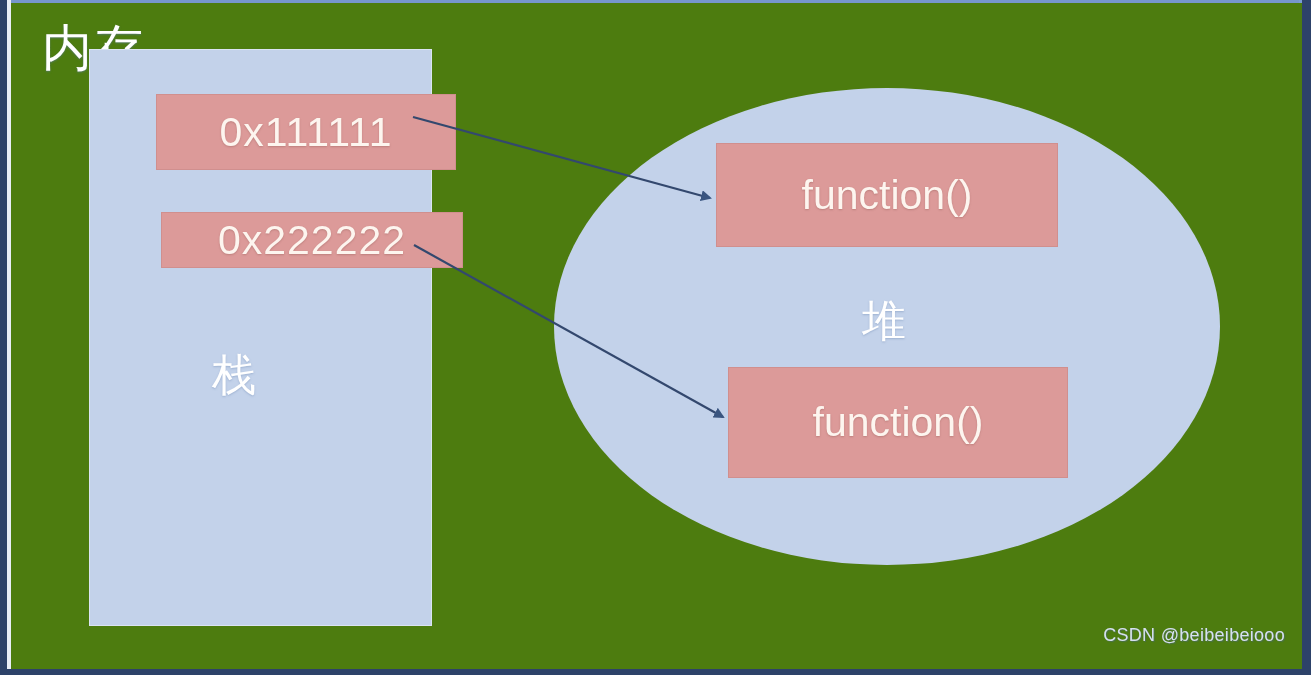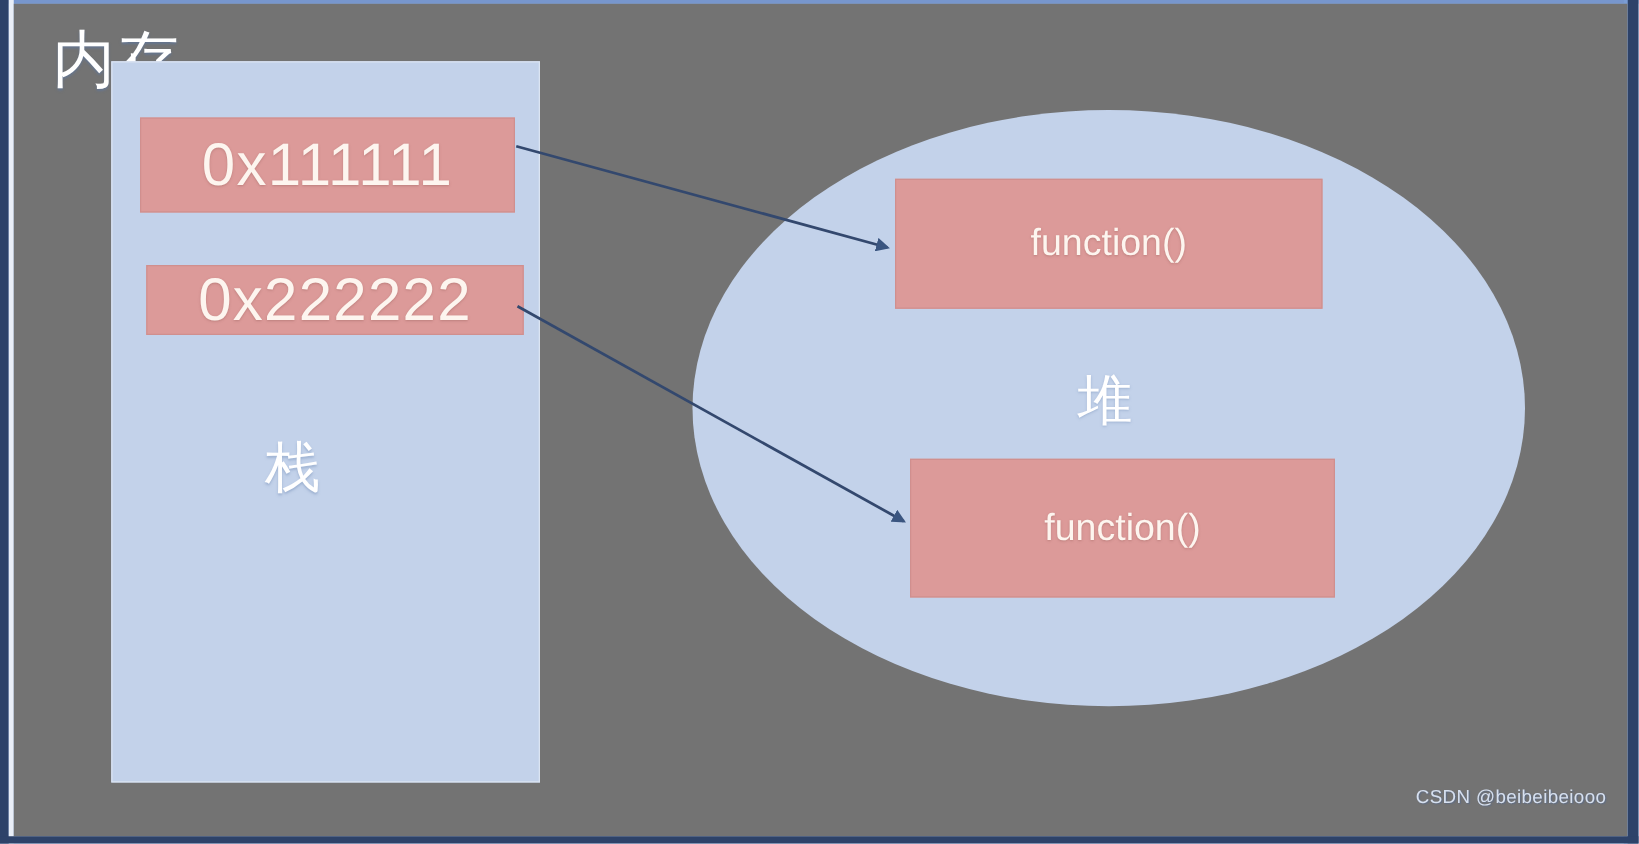--- a/index.html
+++ b/index.html
@@ -27,21 +27,21 @@
   .frame-right  { right:0;  top:0;    width:9px;  height:675px; }
   .frame-right2 { right:9px;top:0;    width:3px;  height:675px; background:#7a9cd4; }
   .frame-bottom { left:0;   bottom:0; width:1311px; height:6px; }
   .frame-top    { left:0;   top:0;    width:1311px; height:3px; background:#7796cd; }
 
   
   #canvas {
     position:absolute;
     left:11px; top:3px;
     width:1291px; height:666px;
-    background:#737373;
+    background:#4d7c0f;
     overflow:hidden;
   }
 
   
   #memory-title {
     position:absolute;
     left:31px; top:20px;
     font-size:50px;
     line-height:1;
     color:#ffffff;
@@ -93,26 +93,27 @@
     position:absolute;
     background:#dc9a99;
     border:1px solid #d08f8e;
     display:flex;
     align-items:center;
     justify-content:center;
     color:#fdf5ef;
     z-index:5;
   }
   .addr-box {
-    font-size:48px;
+    font-size:41px;
     letter-spacing:1px;
     text-shadow: 0 1px 2px rgba(150,95,90,.45);
+    margin-left: 44px;
   }
   .fn-box {
-    font-size:30px;
+    font-size:41px;
     text-shadow: 0 1px 2px rgba(150,95,90,.45);
   }
 
   #addr-box-1 { left:22px;  top:44px;  width:300px; height:76px; }
   #addr-box-2 { left:27px;  top:162px; width:302px; height:56px; }
 
   #fn-box-1 { left:705px; top:140px; width:342px; height:104px; z-index:6; }
   #fn-box-2 { left:717px; top:364px; width:340px; height:111px; z-index:6; }
 
   
@@ -121,21 +122,21 @@
     left:0; top:0;
     width:1291px; height:666px;
     z-index:7;
     pointer-events:none;
   }
 
   
   #watermark {
     position:absolute;
     right:17px; bottom:23px;
-    font-size:15px;
+    font-size:18px;
     color:#d6e0f0;
     text-shadow: 1px 1px 1px rgba(70,100,150,.45);
     letter-spacing:.3px;
     z-index:9;
   }
 </style>
 </head>
 <body>
 
 <div id="slide">

